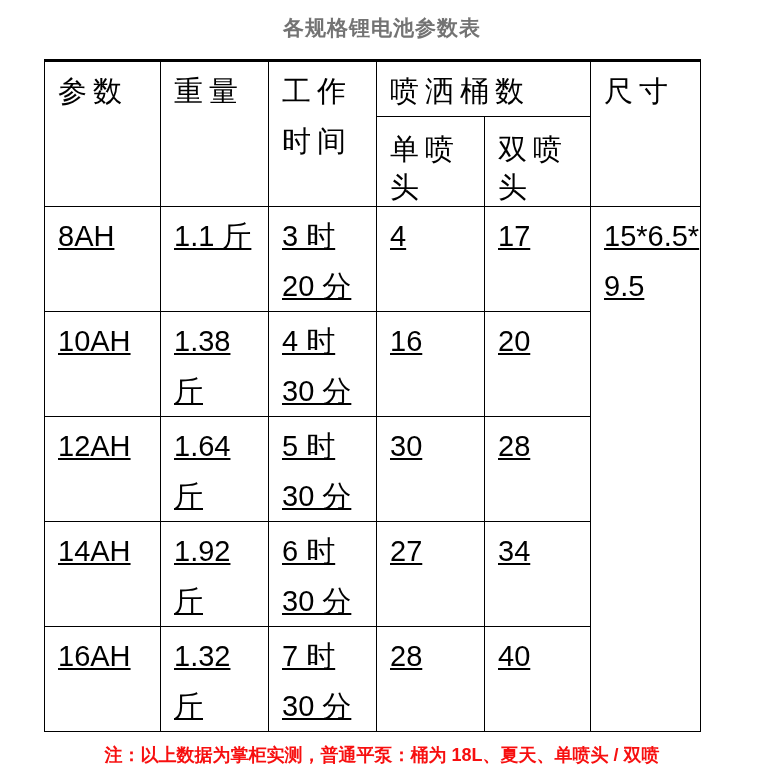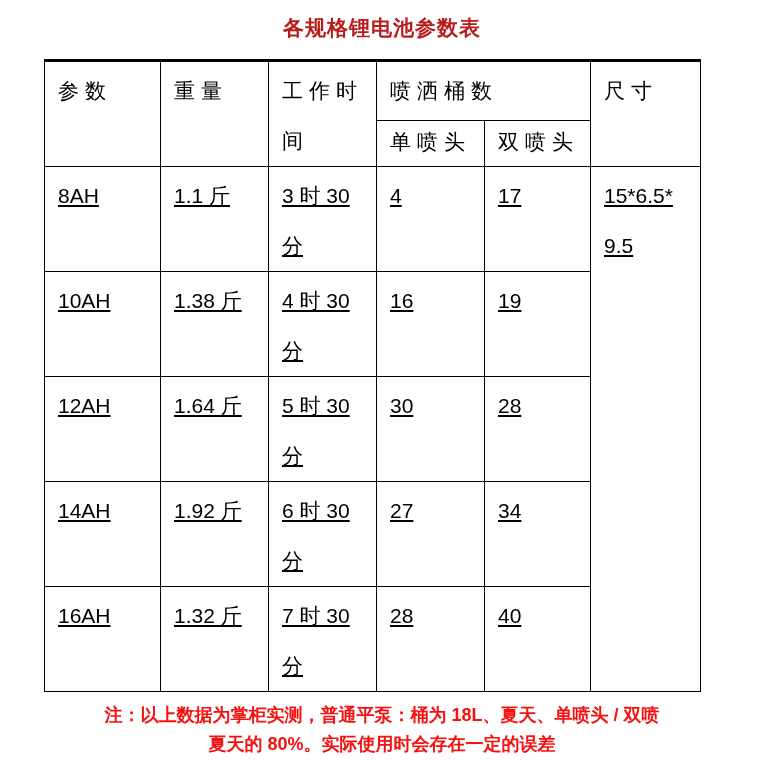--- a/index.html
+++ b/index.html
@@ -20,35 +20,35 @@
   table.params {
     border-collapse: collapse;
     table-layout: fixed;
     width: 656px;
     margin: 17px 0 0 44px;
   }
   table.params th, table.params td {
     border: 1px solid #000000;
     vertical-align: top;
     font-weight: normal;
-    font-size: 21px;
+    font-size: 29px;
     line-height: 50px;
     padding: 4px 10px 0 13px;
     text-align: left;
     overflow: hidden;
   }
   
   table.params { border-top: 3px solid #000000; }
   table.params thead tr.h1 th { border-top: 3px solid #000000; }
 
   table.params th { letter-spacing: 6px; }
   table.params thead tr.h2 th {
     height: 43px;
     line-height: 38px;
-    padding-top: 2px;
+    padding-top: 13px;
   }
   table.params thead tr.h1 { height: 52px; }
   table.params tbody tr { height: 102px; text-decoration: underline; }
 
   th.c-spray { text-align: center; letter-spacing: 7px; }
   th.c-work  { text-align: justify; }
   td.c-work  { text-align: justify; }
   td.c-size  { }
 
   .note {
@@ -56,21 +56,21 @@
     text-align: center;
     color: var(--accent-red);
     font-weight: bold;
     font-size: 18px;
     line-height: 29px;
   }
 </style>
 </head>
 <body>
 
-<div class="page-title" style="color: #b91c1c;">各规格锂电池参数表</div>
+<div class="page-title" style="color: #737373;">各规格锂电池参数表</div>
 
 <table class="params">
   <colgroup>
     <col style="width:116px">
     <col style="width:108px">
     <col style="width:108px">
     <col style="width:108px">
     <col style="width:106px">
     <col style="width:110px">
   </colgroup>
@@ -84,31 +84,31 @@
     </tr>
     <tr class="h2">
       <th>单喷头</th>
       <th>双喷头</th>
     </tr>
   </thead>
   <tbody>
     <tr>
       <td>8AH</td>
       <td>1.1 斤</td>
-      <td class="c-work">3 时 30 分</td>
+      <td class="c-work">3 时 20 分</td>
       <td>4</td>
       <td>17</td>
       <td rowspan="5" class="c-size">15*6.5* 9.5</td>
     </tr>
     <tr>
       <td>10AH</td>
       <td>1.38 斤</td>
       <td class="c-work">4 时 30 分</td>
       <td>16</td>
-      <td>19</td>
+      <td>20</td>
     </tr>
     <tr>
       <td>12AH</td>
       <td>1.64 斤</td>
       <td class="c-work">5 时 30 分</td>
       <td>30</td>
       <td>28</td>
     </tr>
     <tr>
       <td>14AH</td>

